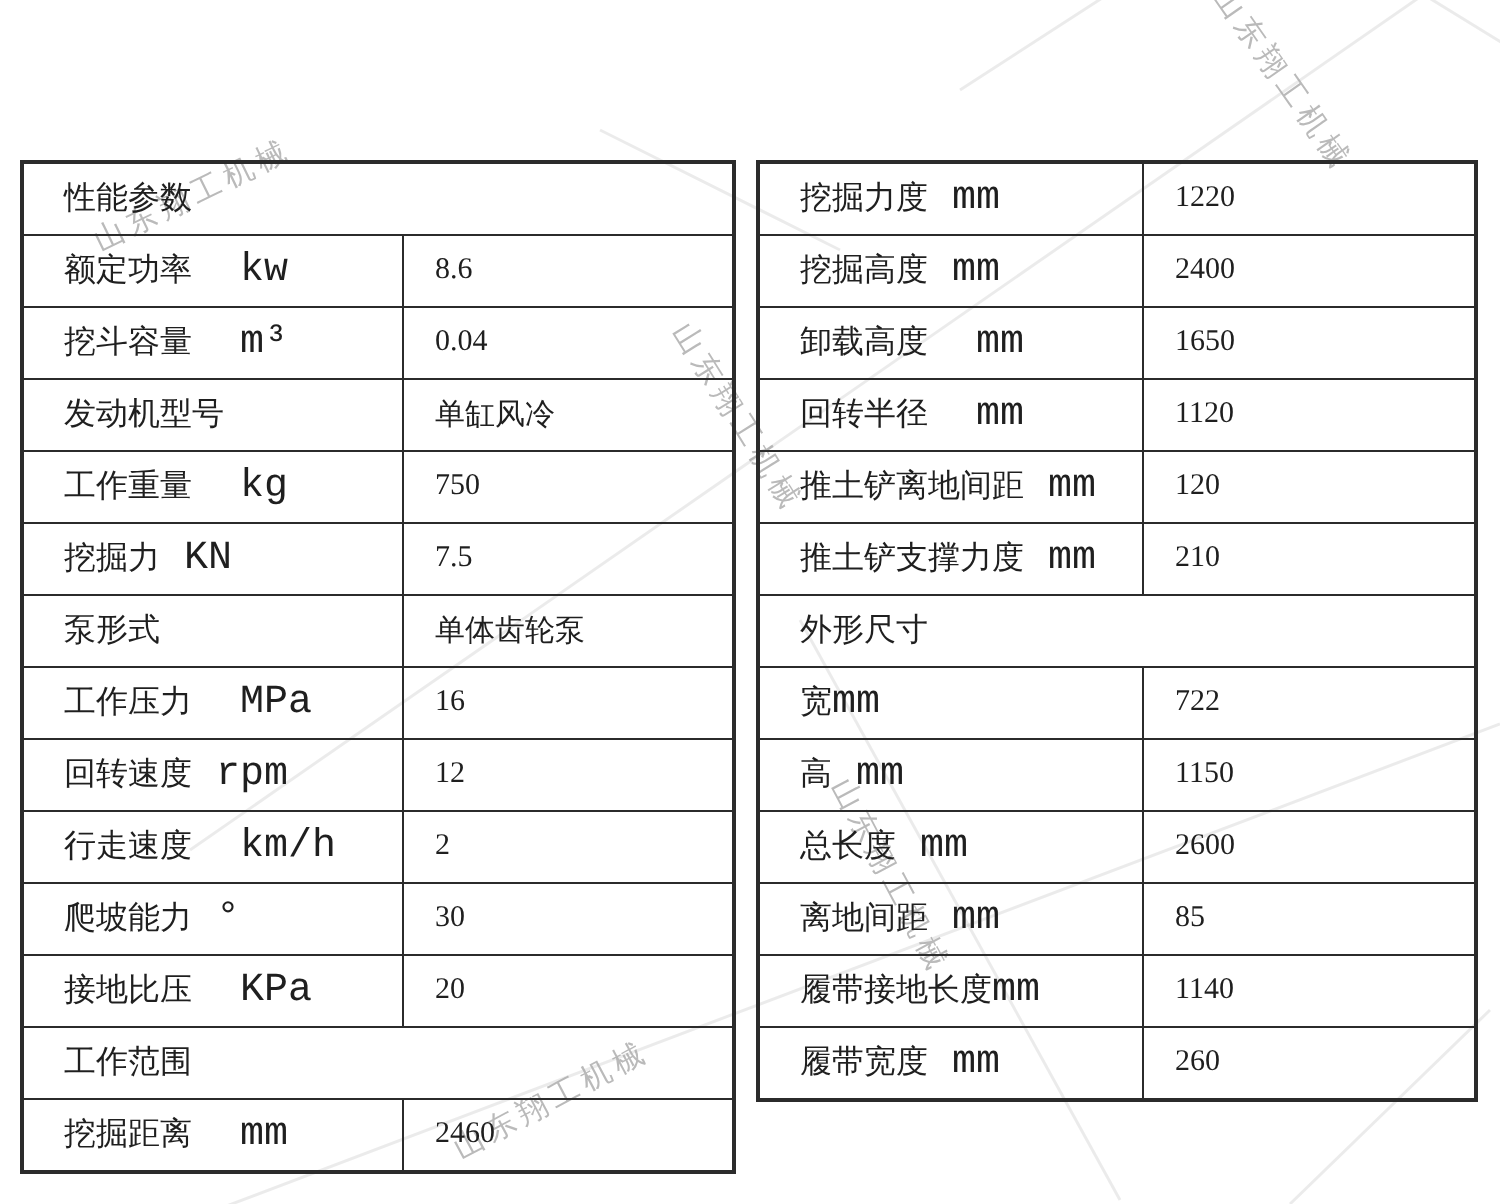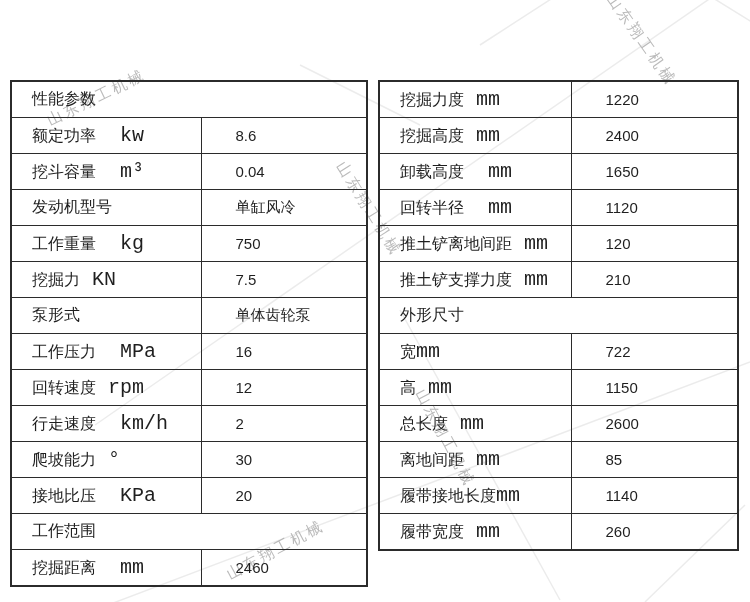--- a/index.html
+++ b/index.html
@@ -48,21 +48,21 @@
   table.spec{border:2px solid var(--border,#2b2b2b);}
   table.spec td{
     border:1px solid var(--border,#2b2b2b);
     height:35px;vertical-align:middle;overflow:hidden;
   }
   td.label-cell{padding:0 20px 0 20px;font-size:16px;}
   td.label-cell .unit{
     font-family:"Liberation Mono", monospace;font-size:20px;white-space:pre;
   }
   td.value-cell{
-    padding:0 4px 0 34px;font-family:Liberation Sans, sans-serif;font-size:15px;
+    padding:0 4px 0 16px;font-family:Liberation Serif, serif;font-size:15px;
   }
 </style>
 </head>
 <body>
 
 <div class="page">
 
   <svg class="deco-lines" viewBox="0 0 750 602" xmlns="http://www.w3.org/2000/svg">
     <g stroke="#000000" stroke-opacity="0.08" stroke-width="1.5">
       <line x1="715" y1="-5" x2="95" y2="425"></line>

